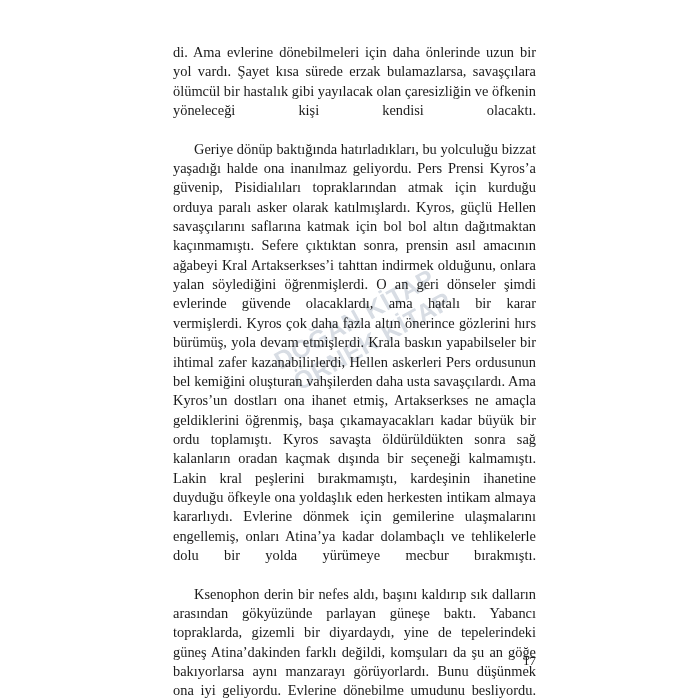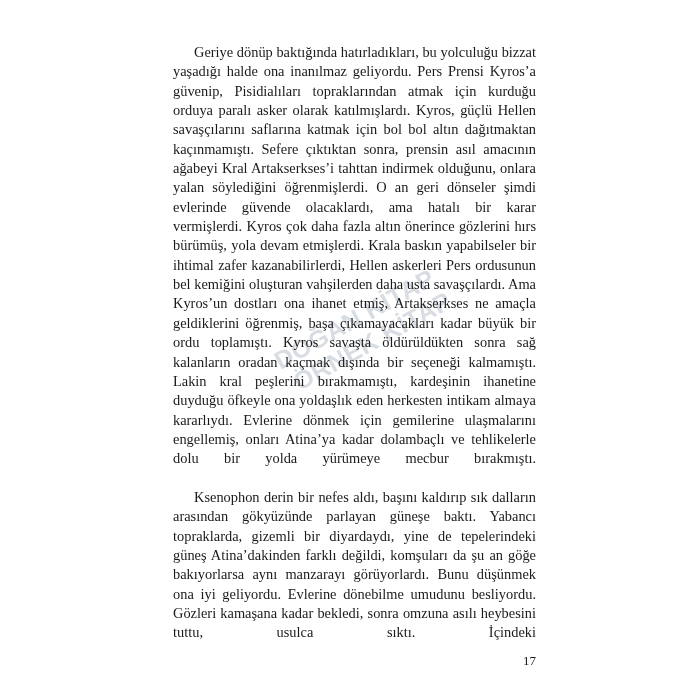--- a/index.html
+++ b/index.html
@@ -96,19 +96,20 @@
 <body>
 
 <div class="page">
 
   <div class="watermark">
     <div class="watermark-line">DOĞAN KİTAP</div>
     <div class="watermark-line second">ÖRNEK KİTAP</div>
   </div>
 
   <div class="text-column">
+    <p class="para carry">di. Ama evlerine dönebilmeleri için daha önlerinde uzun bir yol vardı. Şayet kısa sürede erzak bulamazlarsa, savaşçılara ölümcül bir hastalık gibi yayılacak olan çaresizliğin ve öfkenin yöneleceği kişi kendisi olacaktı.</p>
     <p class="para indent carry">Geriye dönüp baktığında hatırladıkları, bu yolculuğu bizzat yaşadığı halde ona inanılmaz geliyordu. Pers Prensi Kyros’a güvenip, Pisidialıları topraklarından atmak için kurduğu orduya paralı asker olarak katılmışlardı. Kyros, güçlü Hellen savaşçılarını saflarına katmak için bol bol altın dağıtmaktan kaçınmamıştı. Sefere çıktıktan sonra, prensin asıl amacının ağabeyi Kral Artakserkses’i tahttan indirmek olduğunu, onlara yalan söylediğini öğrenmişlerdi. O an geri dönseler şimdi evlerinde güvende olacaklardı, ama hatalı bir karar vermişlerdi. Kyros çok daha fazla altın önerince gözlerini hırs bürümüş, yola devam etmişlerdi. Krala baskın yapabilseler bir ihtimal zafer kazanabilirlerdi, Hellen askerleri Pers ordusunun bel kemiğini oluşturan vahşilerden daha usta savaşçılardı. Ama Kyros’un dostları ona ihanet etmiş, Artakserkses ne amaçla geldiklerini öğrenmiş, başa çıkamayacakları kadar büyük bir ordu toplamıştı. Kyros savaşta öldürüldükten sonra sağ kalanların oradan kaçmak dışında bir seçeneği kalmamıştı. Lakin kral peşlerini bırakmamıştı, kardeşinin ihanetine duyduğu öfkeyle ona yoldaşlık eden herkesten intikam almaya kararlıydı. Evlerine dönmek için gemilerine ulaşmalarını engellemiş, onları Atina’ya kadar dolambaçlı ve tehlikelerle dolu bir yolda yürümeye mecbur bırakmıştı.</p>
     <p class="para indent carry">Ksenophon derin bir nefes aldı, başını kaldırıp sık dalların arasından gökyüzünde parlayan güneşe baktı. Yabancı topraklarda, gizemli bir diyardaydı, yine de tepelerindeki güneş Atina’dakinden farklı değildi, komşuları da şu an göğe bakıyorlarsa aynı manzarayı görüyorlardı. Bunu düşünmek ona iyi geliyordu. Evlerine dönebilme umudunu besliyordu. Gözleri kamaşana kadar bekledi, sonra omzuna asılı heybesini tuttu, usulca sıktı. İçindeki</p>
   </div>
 
   <div class="page-number">17</div>
 
 </div>
 
 </body></html>

